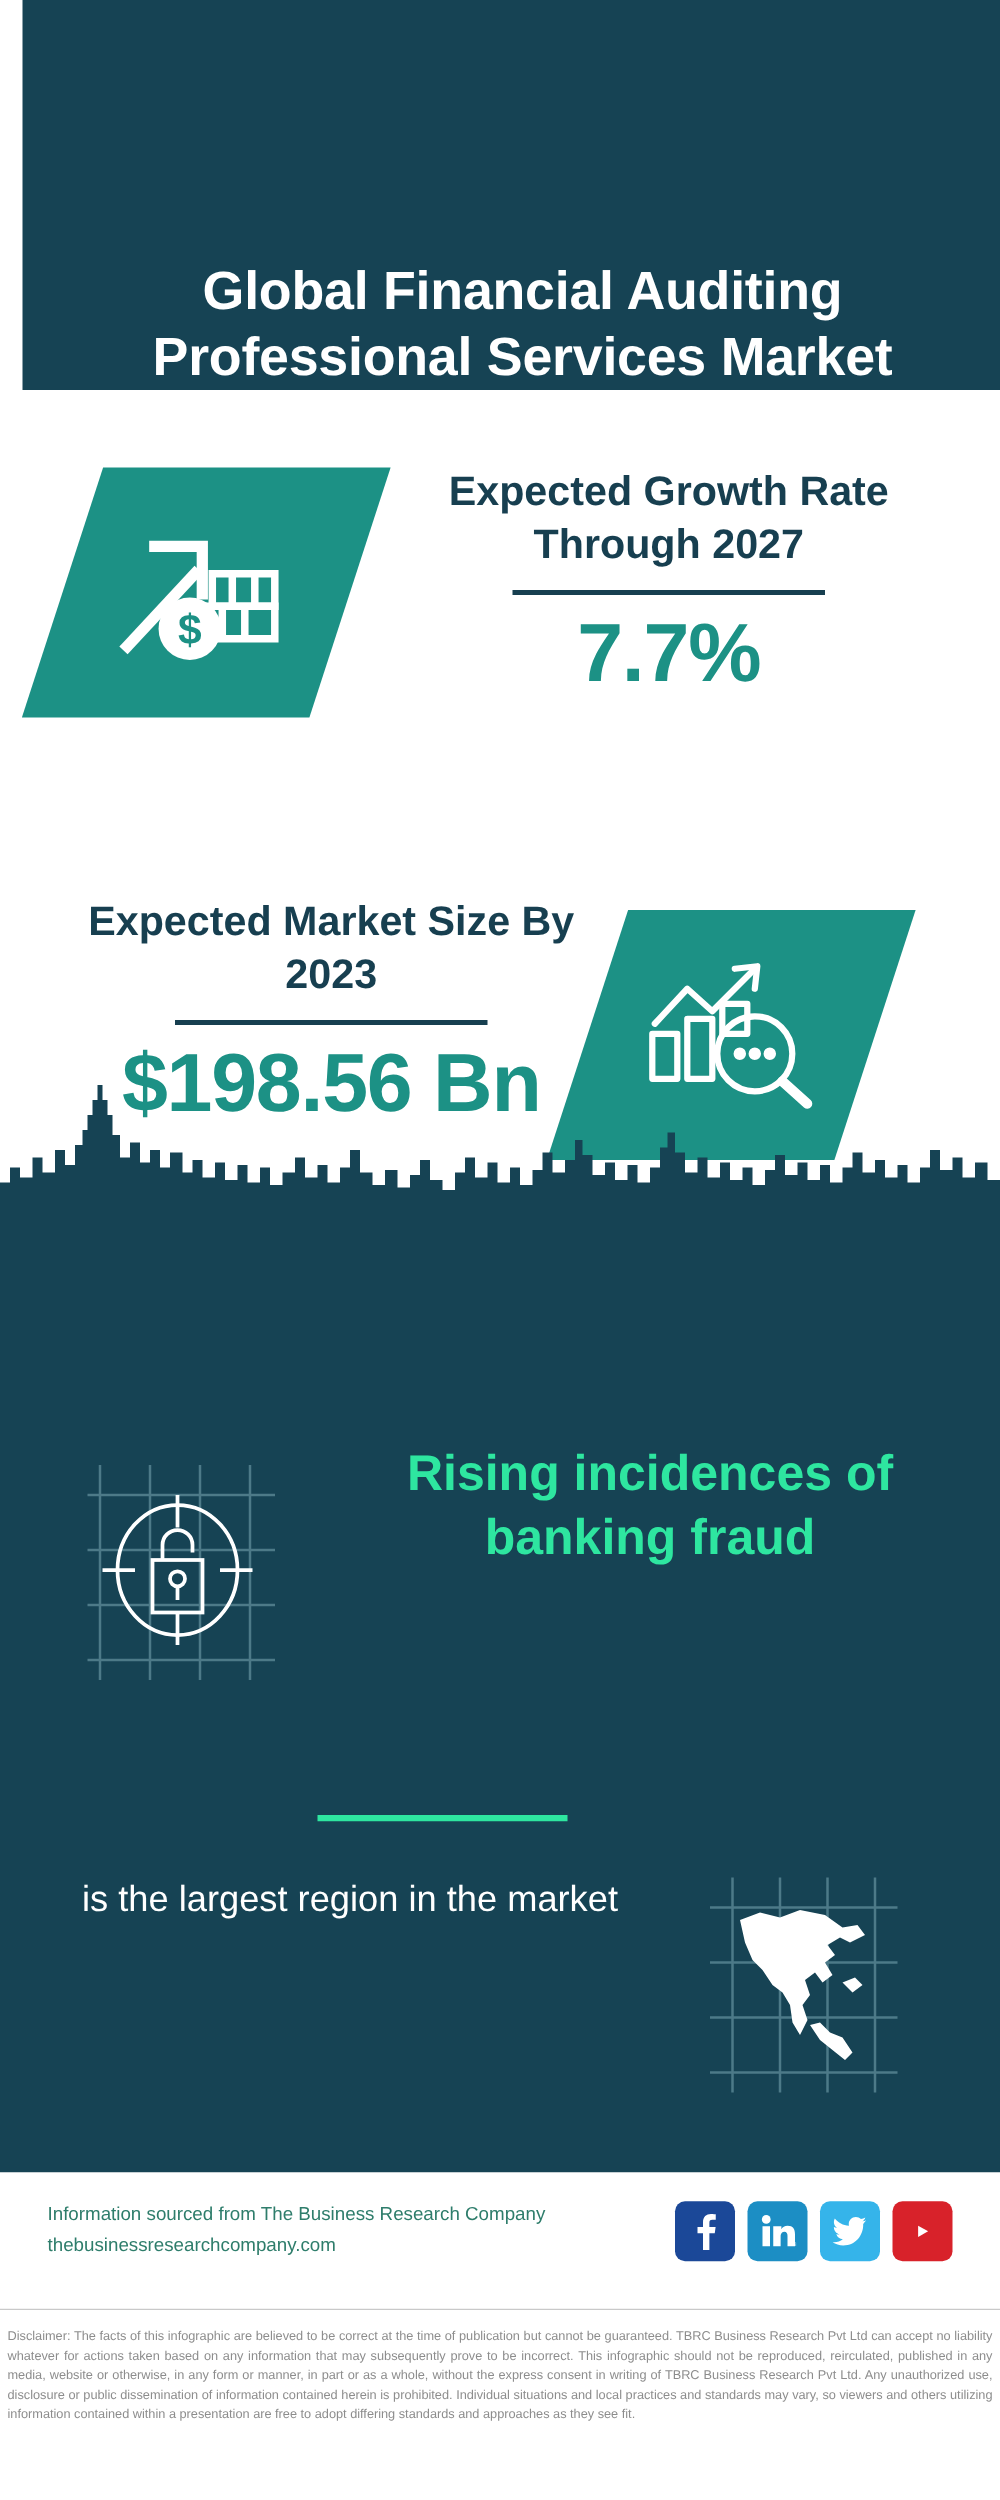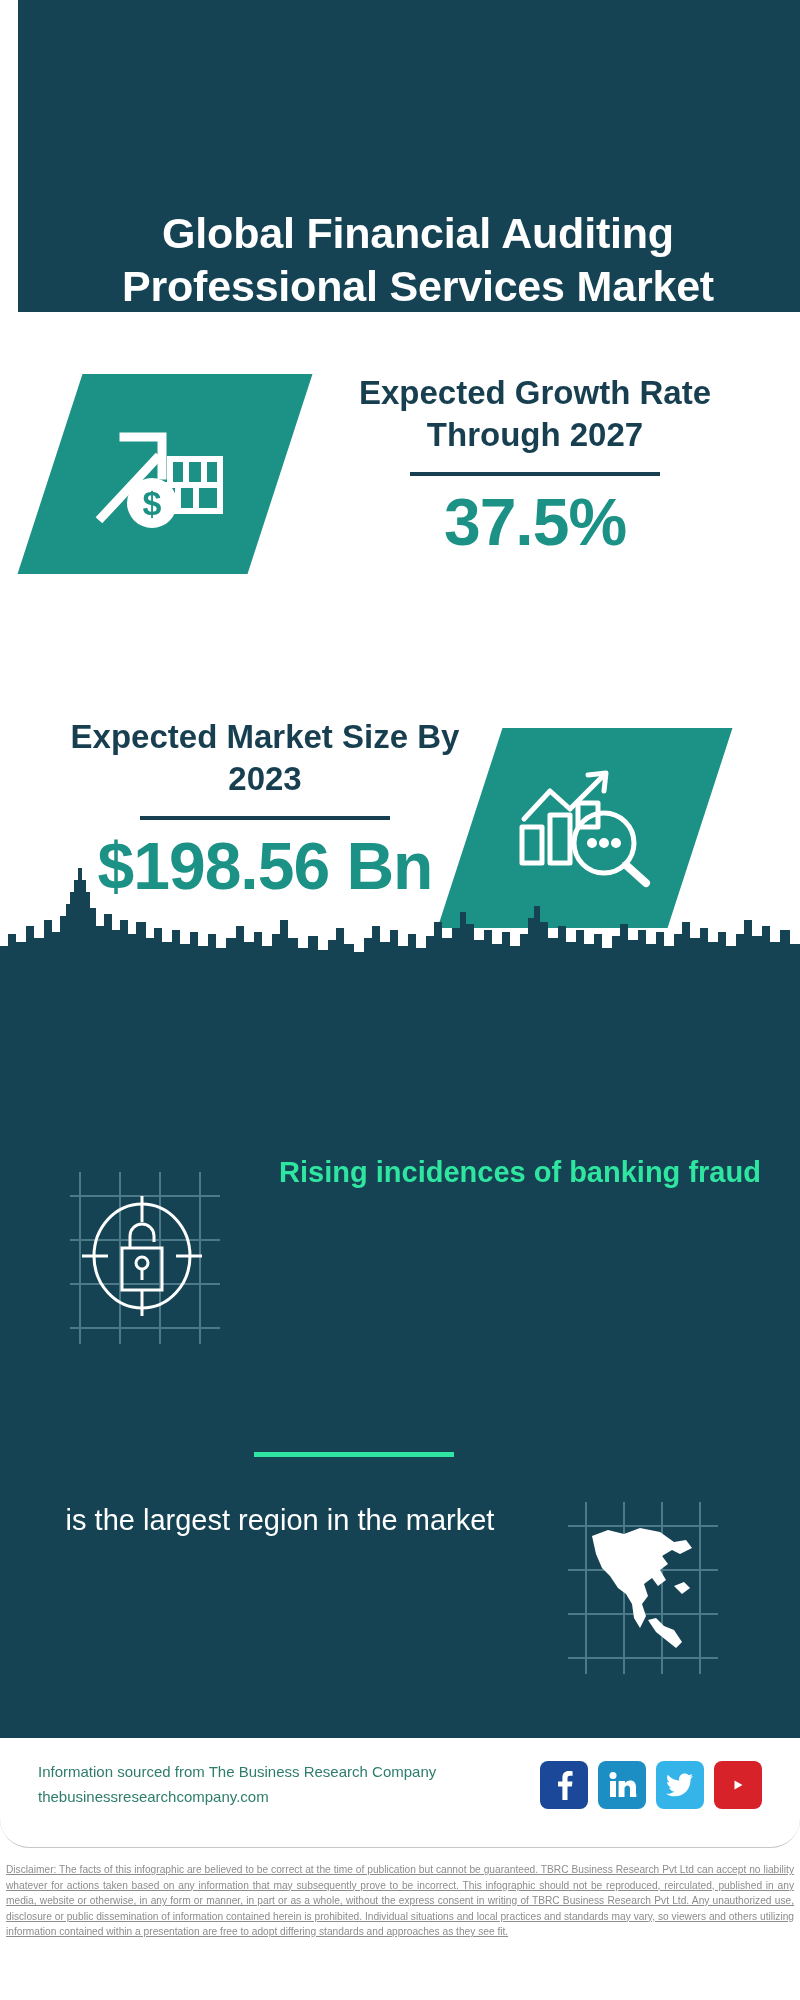--- a/index.html
+++ b/index.html
@@ -95,21 +95,21 @@
   }
   .grid-icon-box {
     position:absolute; top:0; width:190px; height:190px;
   }
   .driver .grid-icon-box { left:50px; }
   .driver-text {
     position:absolute; left:270px; top:-6px; width:500px;
     text-align:center;
   }
   .accent-line1 {
-    color:#2ee6a0; font-size:29px; font-weight:bold; line-height:1.28;
+    color:#2ee6a0; font-size:40px; font-weight:bold; line-height:1.28;
   }
   .plain-line {
     color:#ffffff; font-size:29px; line-height:1.3; margin-top:2px;
   }
 
   .divider {
     position:absolute; left:254px; top:1452px;
     width:200px; height:5px; background:#2ee6a0;
   }
 
@@ -123,21 +123,20 @@
     text-align:center;
   }
   .region .grid-icon-box { left:548px; top:-10px; width:190px; height:190px; }
 
   
   .footer {
     position:absolute; left:0; top:1738px;
     width:800px; height:110px;
     background:#ffffff;
     border-bottom:1px solid #c9c9c9;
-    border-radius:29px;
   }
   .footer-inner {
     position:absolute; left:38px; top:22px;
     width:724px;
     display:flex; align-items:center; justify-content:space-between;
   }
   .source-text { color:#2e7d6b; font-size:15px; line-height:1.65; }
   .socials { display:flex; gap:10px; align-items:center; }
   .social {
     width:48px; height:48px; border-radius:8px;
@@ -146,21 +145,20 @@
   .fb { background:#1b4898; }
   .li { background:#1c8ec4; }
   .tw { background:#35b4ea; }
   .yt { background:#d8222a; }
 
   .disclaimer {
     position:absolute; left:0; top:1856px;
     width:800px; padding:6px 6px 0 6px;
     color:#8d8d8d; font-size:10.2px; line-height:1.52;
     text-align:justify;
-    text-decoration:underline;
   }
 </style>
 </head>
 <body>
 
 <div class="page">
 
   <div class="header">
     <div class="header-title">Global Financial Auditing Professional Services Market</div>
   </div>
@@ -184,21 +182,21 @@
           </g>
           <circle cx="62" cy="96" r="25" fill="#ffffff"></circle>
           <text x="62" y="108" font-family="'Liberation Sans', sans-serif" font-size="34" font-weight="bold" fill="#1c9185" text-anchor="middle">$</text>
         </svg>
       </span>
     </div>
 
     <div class="row1-text">
       <div class="kpi-label">Expected Growth Rate Through 2027</div>
       <div class="kpi-rule"></div>
-      <div class="kpi-value">37.5%</div>
+      <div class="kpi-value">7.7%</div>
     </div>
 
     <div class="row2-text">
       <div class="kpi-label">Expected Market Size By 2023</div>
       <div class="kpi-rule"></div>
       <div class="kpi-value">$198.56 Bn</div>
     </div>
 
     <div class="para row2-icon">
       <span class="glyph">

